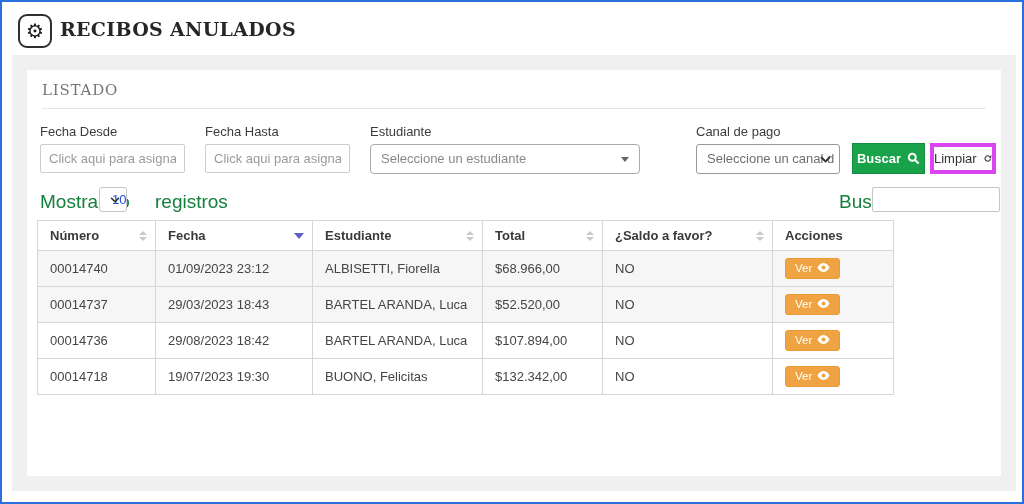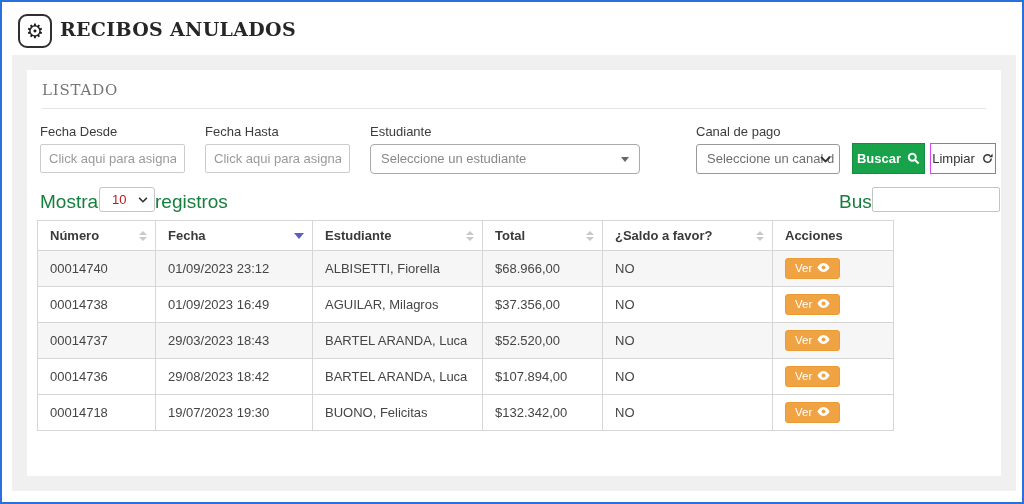--- a/index.html
+++ b/index.html
@@ -49,26 +49,26 @@
     border-left:4px solid transparent; border-right:4px solid transparent;
     border-top:5px solid #666;
   }
   .sel-chev { position:absolute; right:8px; top:11px; }
   .btn {
     position:absolute; height:31px; border-radius:0; cursor:pointer;
     display:inline-flex; align-items:center; justify-content:center; gap:6px;
     font-size:13px; font-weight:bold;
   }
   .btn-buscar { background:#18a24a; border:1px solid #148c40; color:#fff; }
-  .btn-limpiar { background:#fdfdfd; border:1px solid #d946ef; color:#333; font-weight:normal;align-items:center; }
+  .btn-limpiar { background:#fdfdfd; border:4px solid #d946ef; color:#333; font-weight:normal;align-items:center; }
   
   .ctl-text { position:absolute; font-size:19px; color:#15803d; }
   .pagesize {
-    position:absolute; width:56px; height:25px; border:1px solid #c5c5c5; border-radius:3px;
-    background:#fff; font-size:13px; color:#b91c1c; line-height:23px; padding-left:12px; cursor:pointer;
+    position:absolute; width:28px; height:25px; border:1px solid #c5c5c5; border-radius:3px;
+    background:#fff; font-size:13px; color:#1d4ed8; line-height:23px; padding-left:12px; cursor:pointer;
   }
   .pagesize .sel-chev { top:9px; right:6px; }
   .search-input {
     position:absolute; width:128px; height:25px; border:1px solid #c4c4c4; border-radius:2px;
     font-size:13px; color:#333; padding:0 6px; outline:none; background:#fff;
   }
   
   table.grid {
     position:absolute; left:10px; top:150px; width:856px;
     border-collapse:collapse; table-layout:fixed;
@@ -196,34 +196,20 @@
               <td>$68.966,00</td>
               <td>NO</td>
               <td><span class="ver-btn">
                   <span>Ver</span>
                   <svg width="13" height="11" viewBox="0 0 16 12">
                     <path d="M8 0.5C4.2 0.5 1.3 4.3 0.5 6c0.8 1.7 3.7 5.5 7.5 5.5S14.7 7.7 15.5 6C14.7 4.3 11.8 0.5 8 0.5z" fill="#fff"></path>
                     <circle cx="8" cy="6" r="2.4" fill="#f0a342"></circle>
                   </svg>
                 </span></td>
             </tr>
-            <tr class="even">
-              <td>00014738</td>
-              <td>01/09/2023 16:49</td>
-              <td>AGUILAR, Milagros</td>
-              <td>$37.356,00</td>
-              <td>NO</td>
-              <td><span class="ver-btn">
-                  <span>Ver</span>
-                  <svg width="13" height="11" viewBox="0 0 16 12">
-                    <path d="M8 0.5C4.2 0.5 1.3 4.3 0.5 6c0.8 1.7 3.7 5.5 7.5 5.5S14.7 7.7 15.5 6C14.7 4.3 11.8 0.5 8 0.5z" fill="#fff"></path>
-                    <circle cx="8" cy="6" r="2.4" fill="#f0a342"></circle>
-                  </svg>
-                </span></td>
-            </tr>
             <tr class="odd">
               <td>00014737</td>
               <td>29/03/2023 18:43</td>
               <td>BARTEL ARANDA, Luca</td>
               <td>$52.520,00</td>
               <td>NO</td>
               <td><span class="ver-btn">
                   <span>Ver</span>
                   <svg width="13" height="11" viewBox="0 0 16 12">
                     <path d="M8 0.5C4.2 0.5 1.3 4.3 0.5 6c0.8 1.7 3.7 5.5 7.5 5.5S14.7 7.7 15.5 6C14.7 4.3 11.8 0.5 8 0.5z" fill="#fff"></path>

